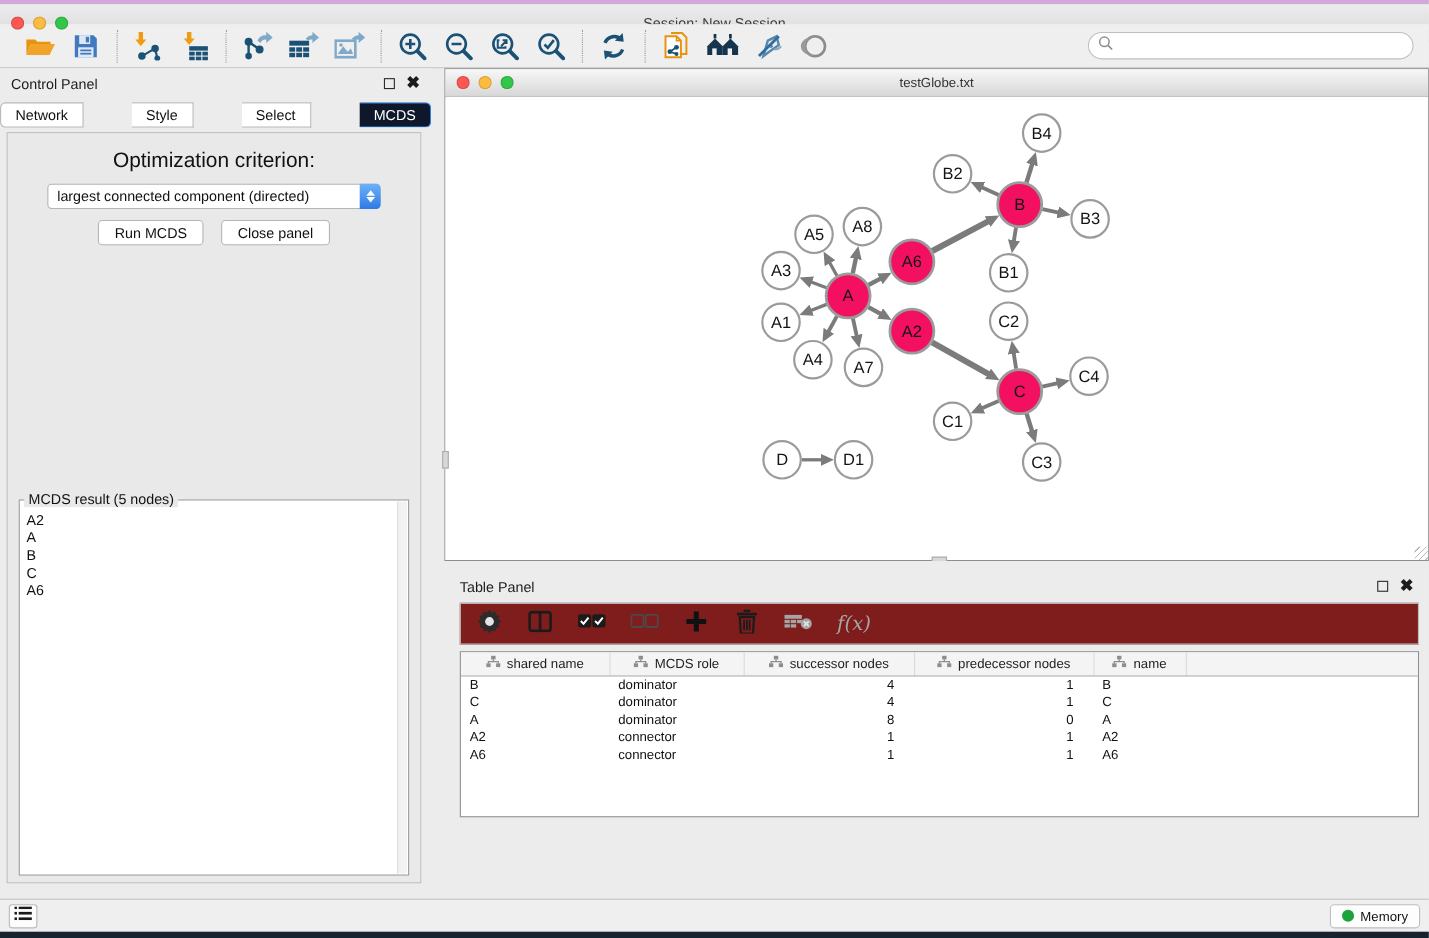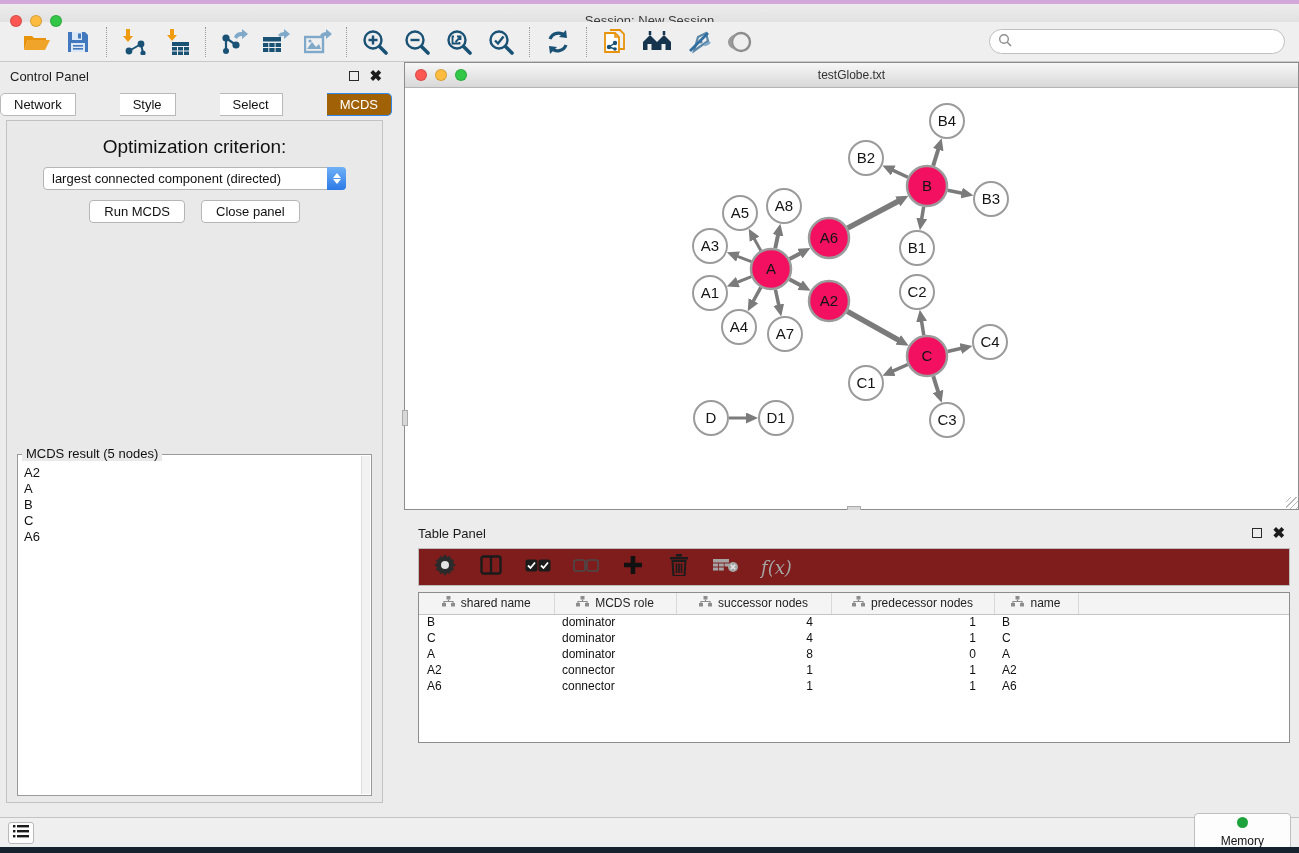--- a/index.html
+++ b/index.html
@@ -36,21 +36,21 @@
   .panel-title { font-size:13px; color:#1c1c1c; }
   .winbtns { margin-left:auto; display:flex; gap:10px; align-items:center; }
   .float-box { width:10px; height:10px; border:1.5px solid #2b2b2b; display:inline-block; cursor:pointer; }
   .close-x { font-size:15px; font-weight:bold; color:#1b1b1b; line-height:10px; cursor:pointer; }
 
   .cp-tabs { display:flex; justify-content:space-between; margin-top:3px; }
   .seg-tab { font-size:13px; padding:3px 13px; background:#fff; border:1px solid #b9b9b9; border-left:none;
     color:#111; cursor:pointer; }
   .seg-tab:first-child { border-left:1px solid #b9b9b9; border-radius:5px 0 0 5px; }
   .seg-tab:last-child { border-radius:0 5px 5px 0; }
-  .seg-tab.active { background:#a16207; border-color:#2f8af0; color:#fff; }
+  .seg-tab.active { background:#0f172a; border-color:#2f8af0; color:#fff; }
 
   .cp-box { position:absolute; left:6px; right:9px; top:58px; bottom:13px; background:#e9e9e9; border:1px solid #c2c2c2; }
   .opt-label { text-align:center; margin-top:15px; font-size:19px; color:#111; }
   .combo { position:relative; margin:9px 36px 0 36px; height:23px; background:#fff;
     border:1px solid #b5b5b5; border-radius:4px; display:flex; align-items:center; cursor:pointer; }
   .combo .val { flex:1; font-size:13px; padding-left:8px; color:#111; white-space:nowrap; overflow:hidden; }
   .combo .stepper { width:19px; height:23px; margin-right:-1px; border-radius:0 4px 4px 0;
     background:linear-gradient(#6eb1f7,#2d7ae6); display:flex; flex-direction:column; align-items:center; justify-content:center; gap:1px; }
   .combo .stepper span { width:0; height:0; border-left:4px solid transparent; border-right:4px solid transparent; }
   .combo .stepper .up { border-bottom:5px solid #fff; }
@@ -99,21 +99,21 @@
   .node-table td { height:16px; font-size:12px; color:#111; padding:0 8px; white-space:nowrap; }
   .node-table td:nth-child(3), .node-table td:nth-child(4){ text-align:right; padding-right:18px; }
   .tp-tabs { position:absolute; bottom:42px; left:0; right:0; display:flex; justify-content:center; }
 
   
   .statusbar { position:absolute; left:0; right:0; bottom:6px; height:30px; background:#efefef;
     border-top:1px solid #c4c4c4; display:flex; align-items:center; padding:0 8px; }
   .list-btn { width:26px; height:22px; background:#fdfdfd; border:1px solid #b9b9b9; border-radius:3px;
     display:flex; align-items:center; justify-content:center; cursor:pointer; }
   .memory-btn { margin-left:auto; display:flex; align-items:center; gap:6px; background:#fdfdfd;
-    border:1px solid #bfbfbf; border-radius:4px; padding:3px 26px; font-size:12px; color:#111; cursor:pointer;flex-direction:column; }
+    border:1px solid #bfbfbf; border-radius:4px; padding:3px 10px; font-size:12px; color:#111; cursor:pointer; }
   .memdot { width:11px; height:11px; border-radius:50%; background:#1ea33c; }
   .desktop-strip { position:absolute; left:0; right:0; bottom:0; height:6px; background:#16222e; }
 
   .gap-below-net { position:absolute; left:404px; top:448px; right:0; height:10px; background:#ececec; }
 </style>
 </head>
 <body>
 
 <div class="app">
 

